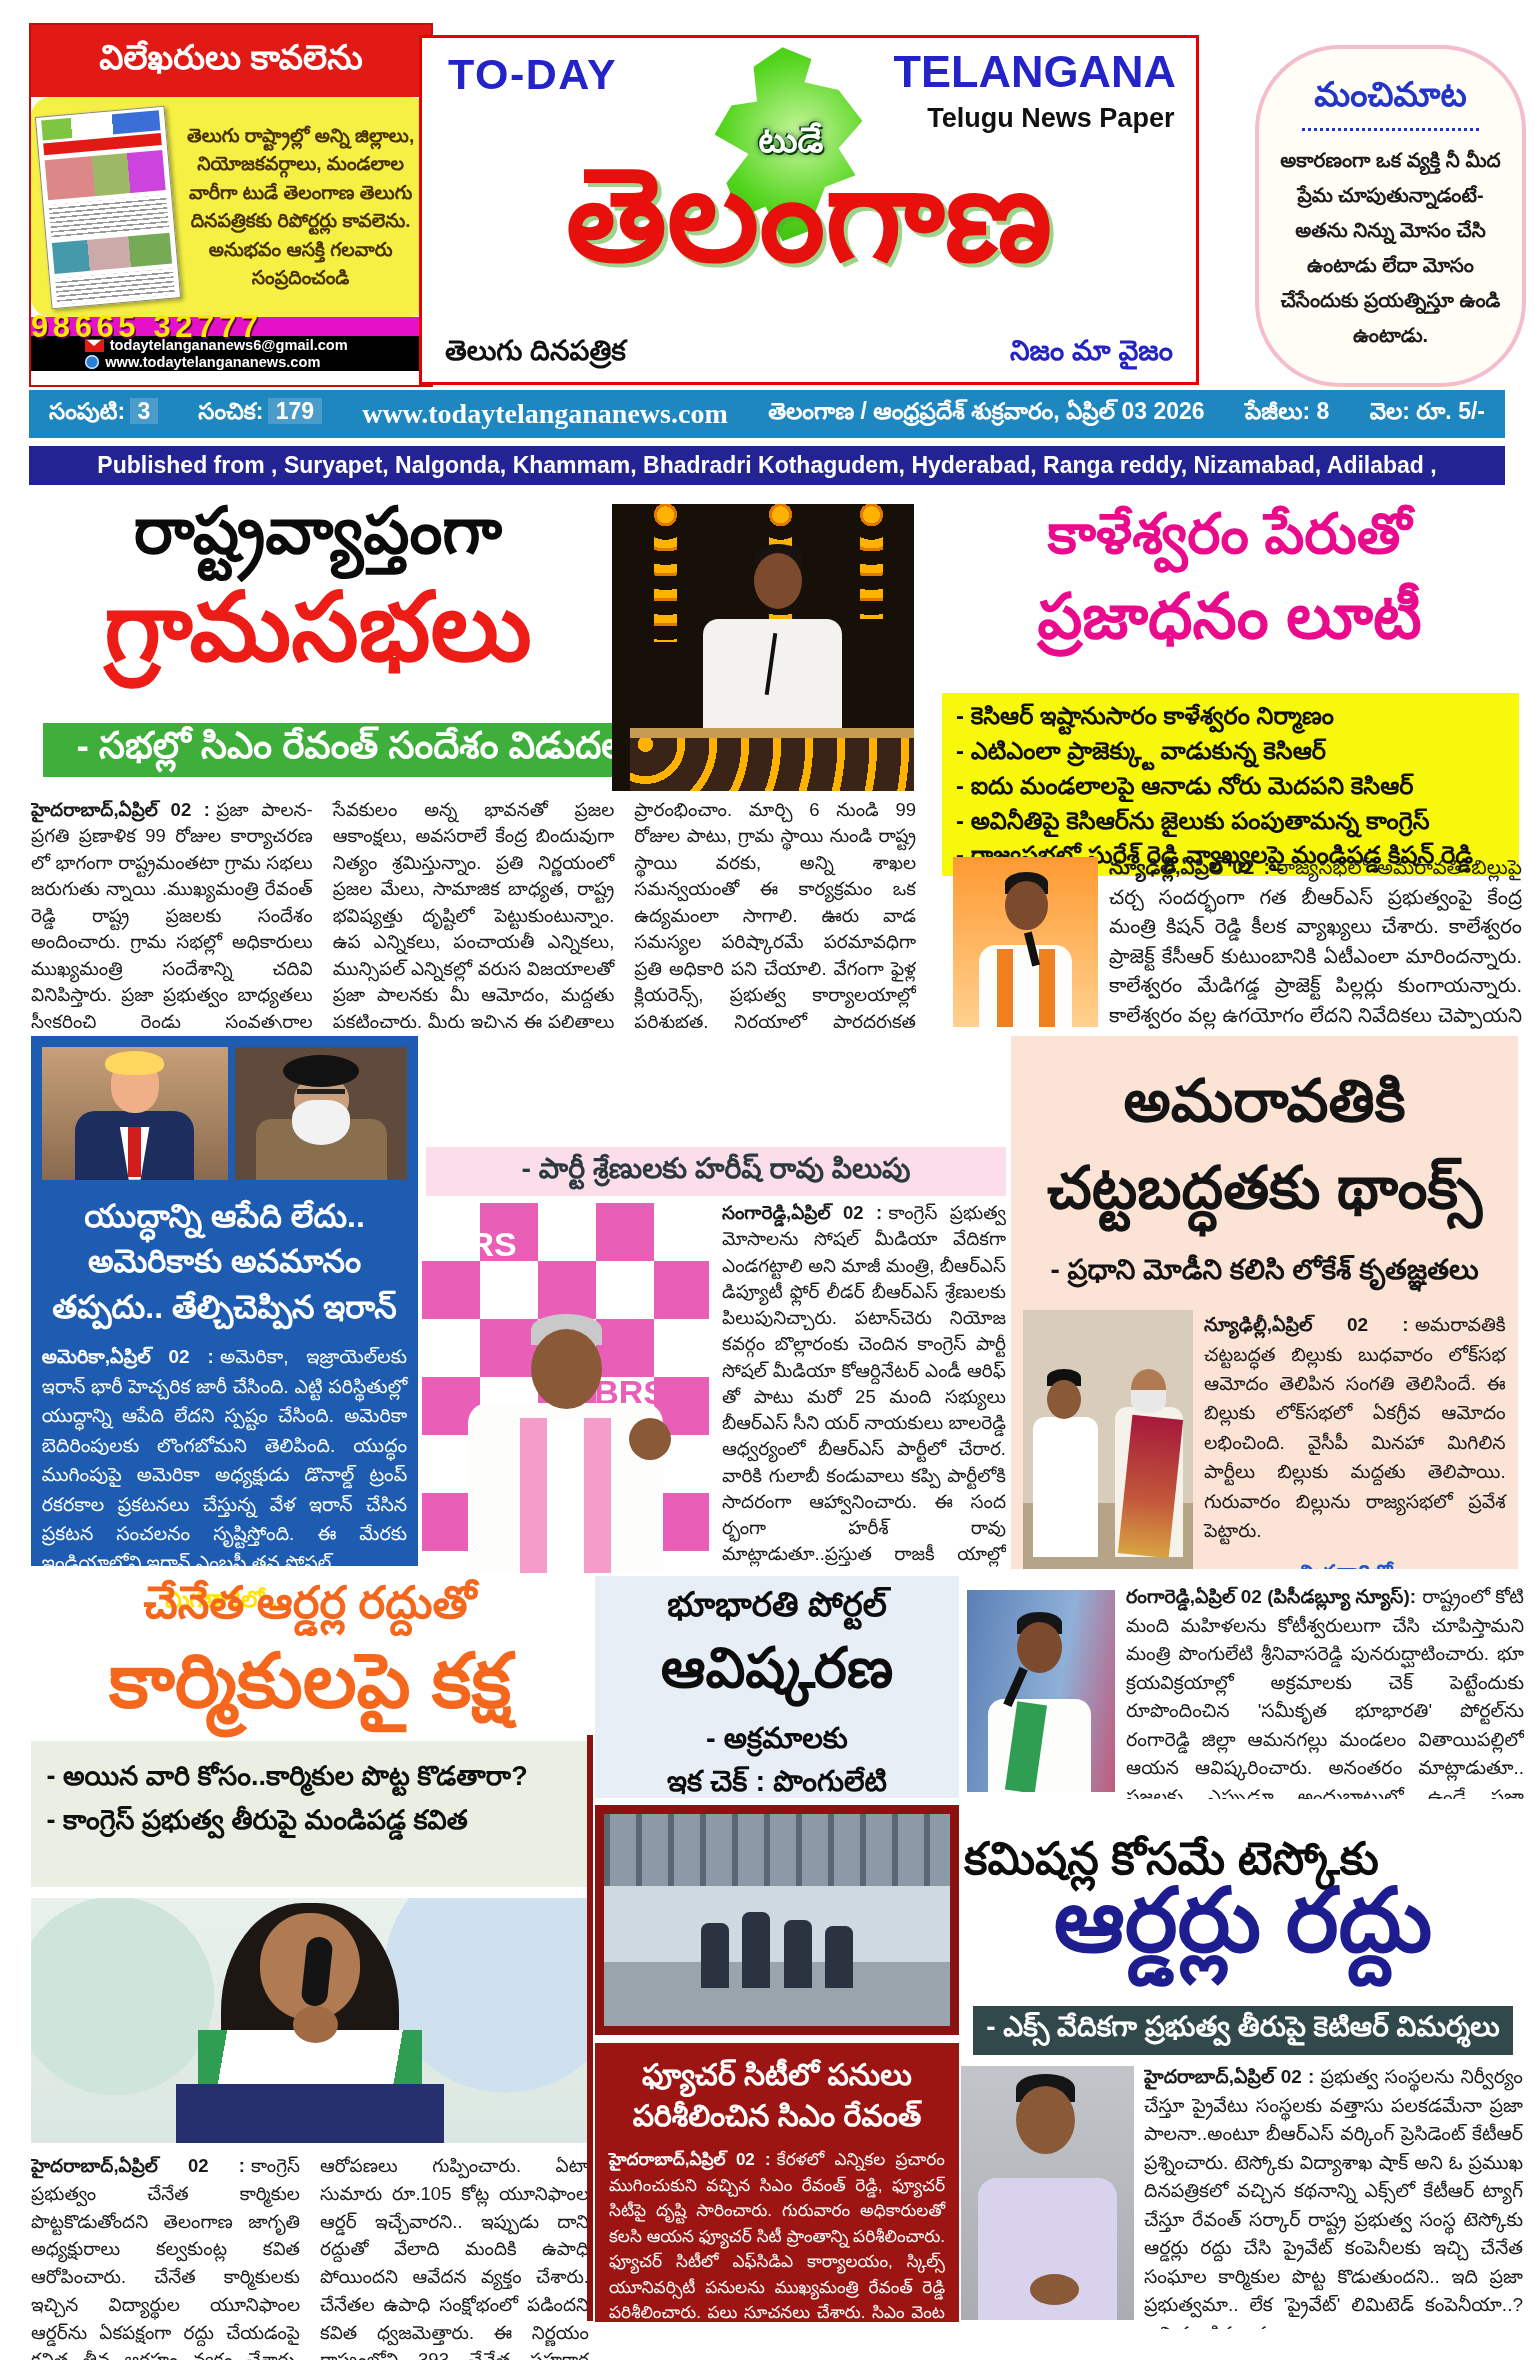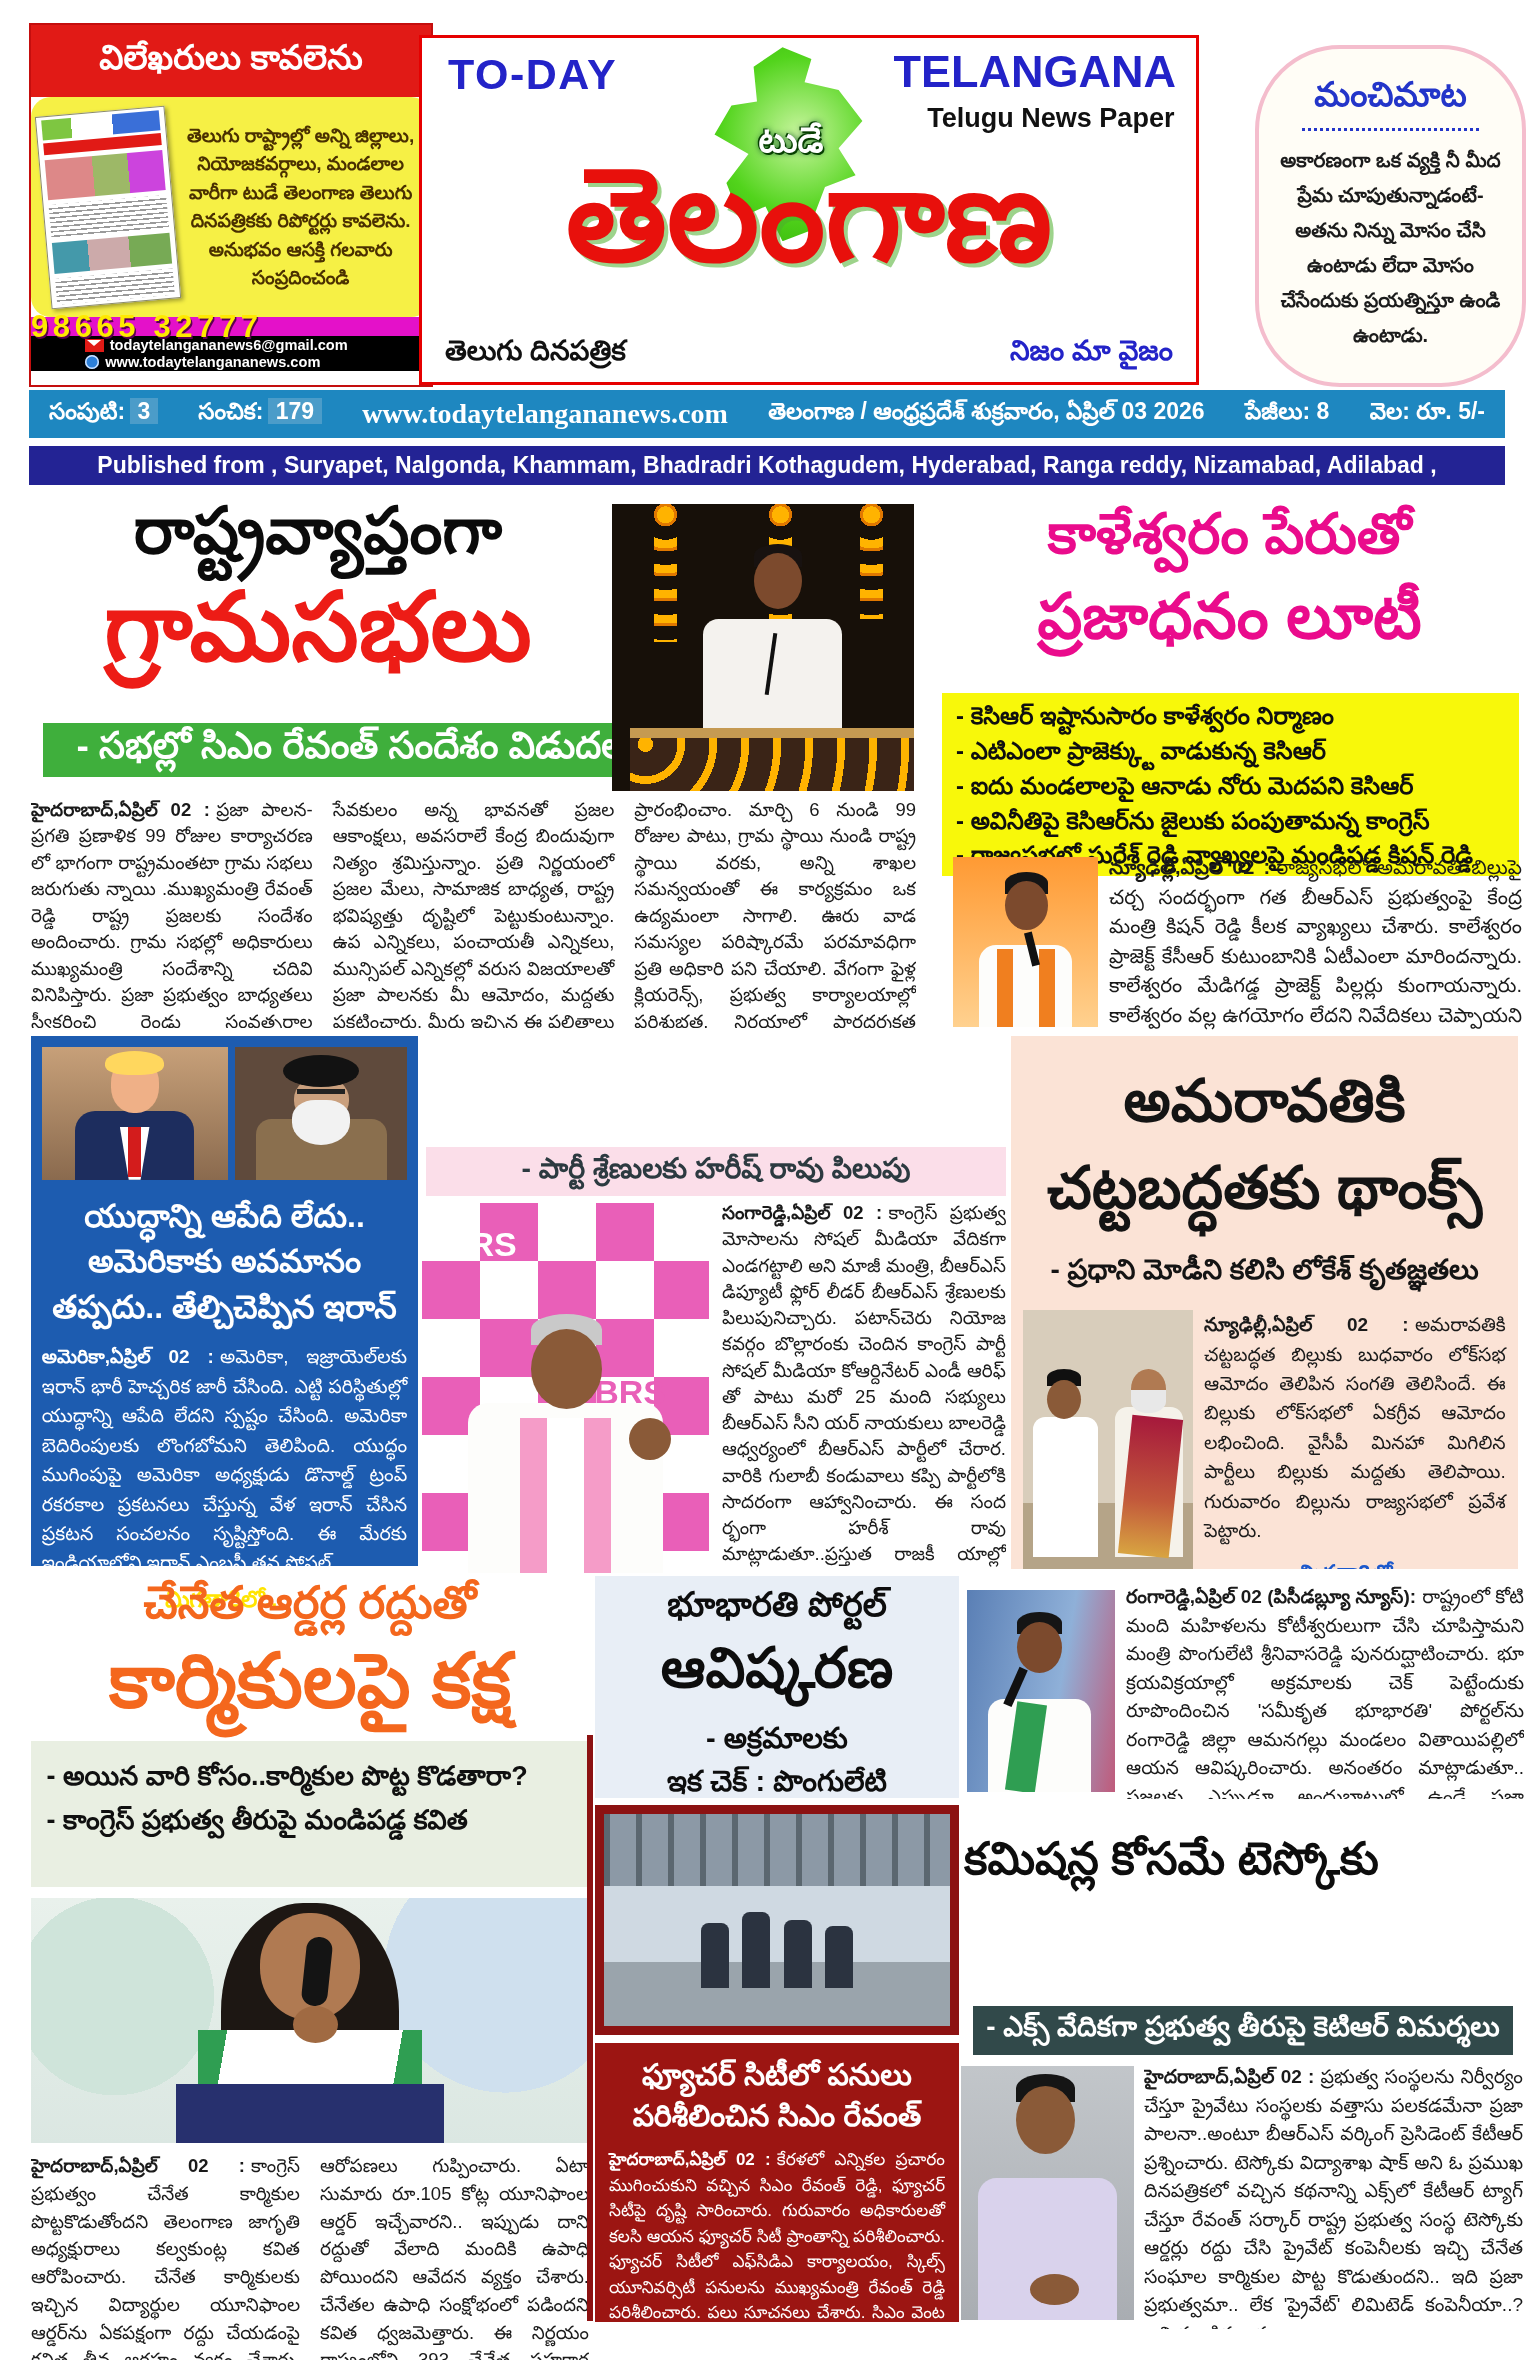--- a/index.html
+++ b/index.html
@@ -452,20 +452,21 @@
     <div class="po-scarf"></div>
     <div class="po-hair"></div>
     <div class="po-head"></div>
     <div class="po-mic"></div>
   </div>
   <div class="abs pon-text">
     <b class="dl">రంగారెడ్డి,ఏప్రిల్ 02 (పిసీడబ్ల్యూ న్యూస్):</b><span>రాష్ట్రంలో కోటి మంది మహిళలను కోటీశ్వరులుగా చేసి చూపిస్తామని మంత్రి పొంగులేటి శ్రీనివాసరెడ్డి పునరుద్ఘాటించారు. భూ క్రయవిక్రయాల్లో అక్రమాలకు చెక్ పెట్టేందుకు రూపొందించిన 'సమీకృత భూభారతి' పోర్టల్‌ను రంగారెడ్డి జిల్లా ఆమనగల్లు మండలం వితాయిపల్లిలో ఆయన ఆవిష్కరించారు. అనంతరం మాట్లాడుతూ.. ప్రజలకు ఎప్పుడూ అందుబాటులో ఉండే ప్రజా ప్రభుత్వమిది అని అన్నారు. ఈ నెలాఖరులో రెండో విడత ఇందిరమ్మ ఇళ్ల ఎంపిక జరుగుతుందని, ఇందిరమ్మ ఇళ్ల నిర్మాణం నిరంతరం కొనసాగుతుందని చెప్పారు.</span>
   </div>
 
   <div class="abs tes-kicker">కమిషన్ల కోసమే టెస్కోకు</div>
+  <div class="abs tes-head">ఆర్డర్లు రద్దు</div>
   <div class="abs tes-banner">- ఎక్స్ వేదికగా ప్రభుత్వ తీరుపై కెటిఆర్ విమర్శలు</div>
   <div class="photo photo-ktr">
     <div class="kt-body"></div>
     <div class="kt-hair"></div>
     <div class="kt-head"></div>
     <div class="kt-hands"></div>
   </div>
   <div class="abs ktr-text">
     <b class="dl">హైదరాబాద్,ఏప్రిల్ 02 :</b><span>ప్రభుత్వ సంస్థలను నిర్వీర్యం చేస్తూ ప్రైవేటు సంస్థలకు వత్తాసు పలకడమేనా ప్రజా పాలనా..అంటూ బీఆర్ఎస్ వర్కింగ్ ప్రెసిడెంట్ కేటీఆర్ ప్రశ్నించారు. టెస్కోకు విద్యాశాఖ షాక్ అని ఓ ప్రముఖ దినపత్రికలో వచ్చిన కథనాన్ని ఎక్స్‌లో కేటీఆర్ ట్యాగ్ చేస్తూ రేవంత్ సర్కార్ రాష్ట్ర ప్రభుత్వ సంస్థ టెస్కోకు ఆర్డర్లు రద్దు చేసి ప్రైవేట్ కంపెనీలకు ఇచ్చి చేనేత సంఘాల కార్మికుల పొట్ట కొడుతుందని.. ఇది ప్రజా ప్రభుత్వమా.. లేక 'ప్రైవేట్' లిమిటెడ్ కంపెనీయా..? అని మండిపడ్డారు.</span>
     

